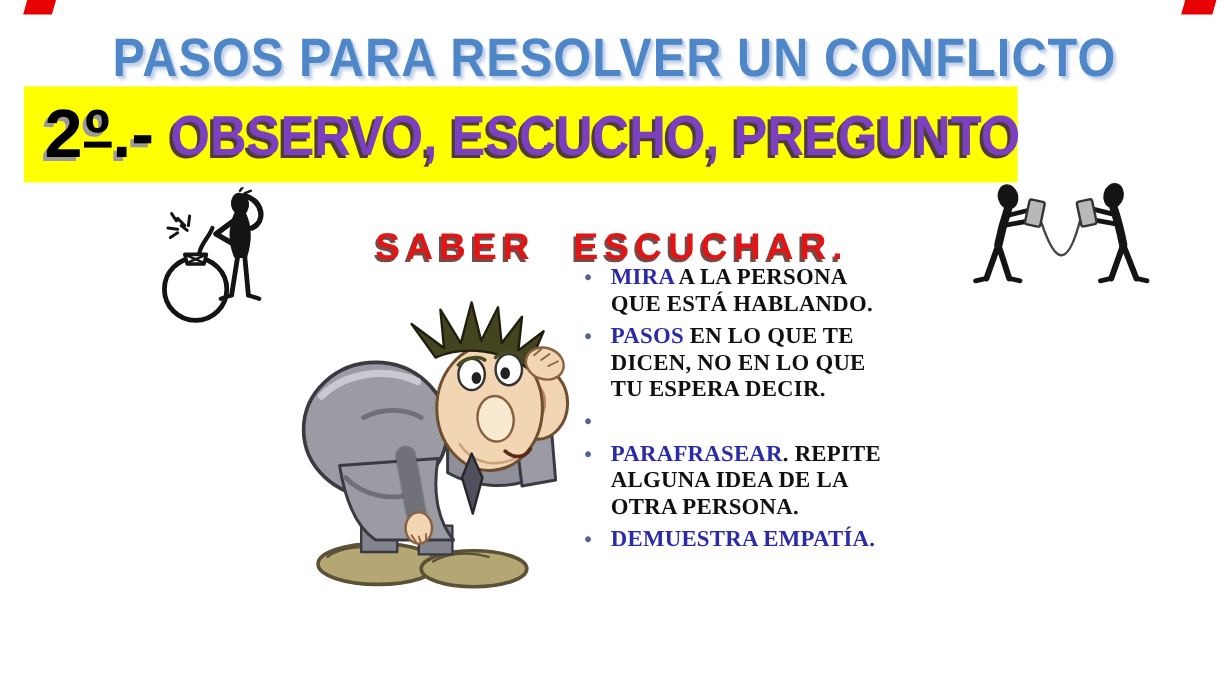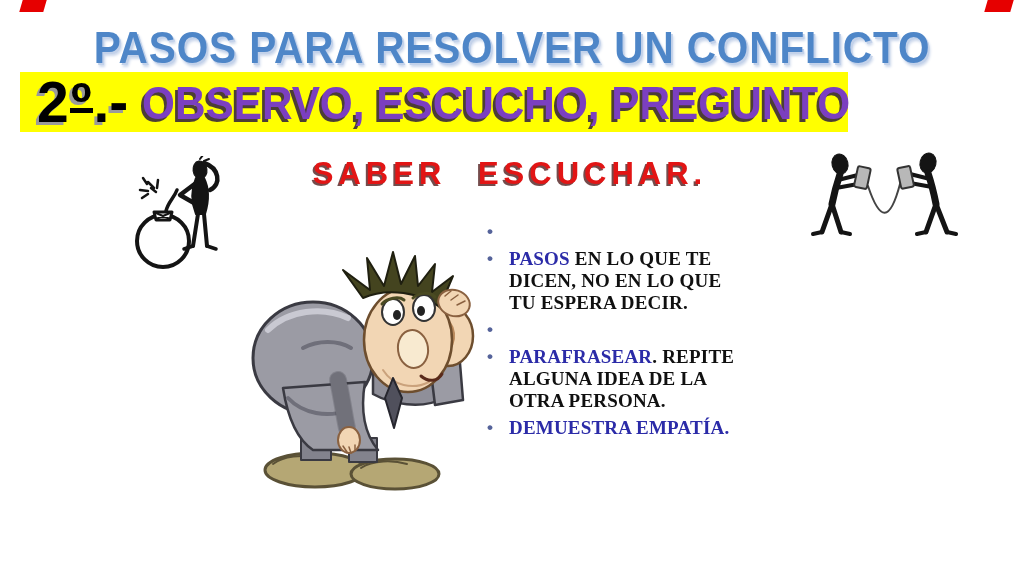--- a/index.html
+++ b/index.html
@@ -9,34 +9,34 @@
   .corner-mark{position:absolute;top:0;height:12px;background:var(--c-corner,#e60000);
                transform:skewX(-16deg);}
   .corner-mark.left{left:21px;width:24px;}
   .corner-mark.right{left:986px;width:26px;}
 
   .title{position:absolute;top:22px;left:0;width:1024px;text-align:center;
          font-weight:bold;font-size:45px;letter-spacing:1px;white-space:nowrap;
          color:var(--c-title,#4e86c8);transform:scaleX(0.90);
          text-shadow:2px 2px 0 #c3d2ea,3px 4px 3px #ccd8ec;}
 
-  .banner{position:absolute;left:20px;top:72px;width:828px;height:60px;
+  .banner{position:absolute;left:20px;top:72px;width:828px;height:80px;
           background:var(--c-banner_bg,#ffff00);display:flex;align-items:center;text-align:right;}
   .banner-step{font-size:57px;font-weight:bold;line-height:1;margin-left:17px;
                color:var(--c-step_text,#000);white-space:nowrap;
                text-shadow:-3px 3px 0 #9a9a9a;}
   .ord{display:inline-block;position:relative;padding:0 2px;}
   .ord::after{content:"";position:absolute;left:1px;right:1px;top:0.60em;height:5px;
               background:var(--c-step_text,#000);}
   .banner-main{font-size:47px;font-weight:bold;line-height:1;margin-left:14px;
                color:var(--c-banner_text,#7b3fc0);white-space:nowrap;
                transform:scaleX(0.90);transform-origin:left center;
                text-shadow:-3px 3px 0 rgba(45,28,62,0.85);}
 
-  .subtitle{position:absolute;left:250px;top:156px;width:520px;text-align:center;
+  .subtitle{position:absolute;left:250px;top:188px;width:520px;text-align:center;
             font-size:31px;font-weight:bold;letter-spacing:5px;word-spacing:18px;
             color:var(--c-subtitle,#e21515);white-space:nowrap;
             text-shadow:-2px 2px 0 rgba(70,15,15,0.75);}
 
   .tips{position:absolute;left:487px;top:221px;width:285px;
         font-family:"Liberation Serif",serif;font-weight:bold;
         font-size:19px;line-height:22px;}
   .tip{display:flex;margin-bottom:5px;}
   .tip .bullet{flex:0 0 22px;width:22px;font-family:"Liberation Sans",sans-serif;
                font-size:17px;color:#55639a;}
@@ -132,20 +132,22 @@
       <path d="M126,54 L116,82 M126,54 L137,82" stroke-width="5"></path>
       <path d="M116,82 l-9,2 M137,82 l9,2" stroke-width="4"></path>
       <path d="M120,29 L100,24 M122,37 L100,33" stroke-width="4"></path>
       <rect x="89" y="17" width="13" height="21" rx="2" fill="#b8b8b8" stroke="#333" stroke-width="2" transform="rotate(-12 95 27)"></rect>
     </g>
   </svg>
 
   <div class="tips">
       <div class="tip">
         <span class="bullet">•</span>
+        <span class="tip-text"><span class="seg-keyword">MIRA</span><span class="seg-body"> A LA PERSONA
+QUE ESTÁ HABLANDO.</span></span>
       </div>
       <div class="tip">
         <span class="bullet">•</span>
         <span class="tip-text"><span class="seg-keyword">PASOS</span><span class="seg-body"> EN LO QUE TE
 DICEN, NO EN LO QUE
 TU ESPERA DECIR.</span></span>
       </div>
       <div class="tip">
         <span class="bullet">•</span>
       </div>

